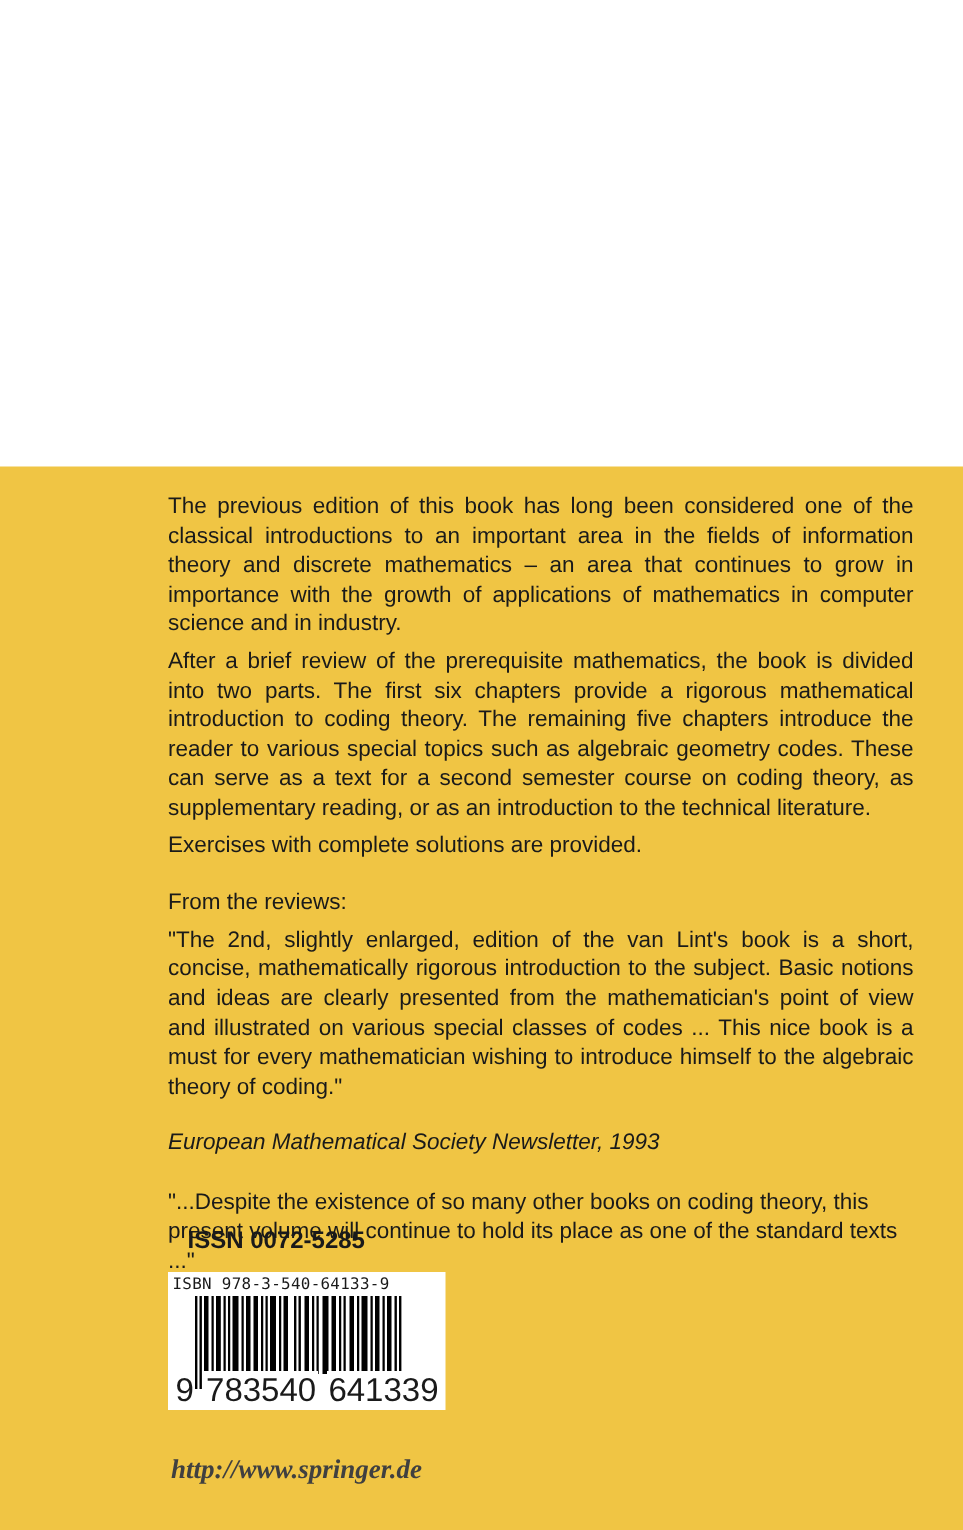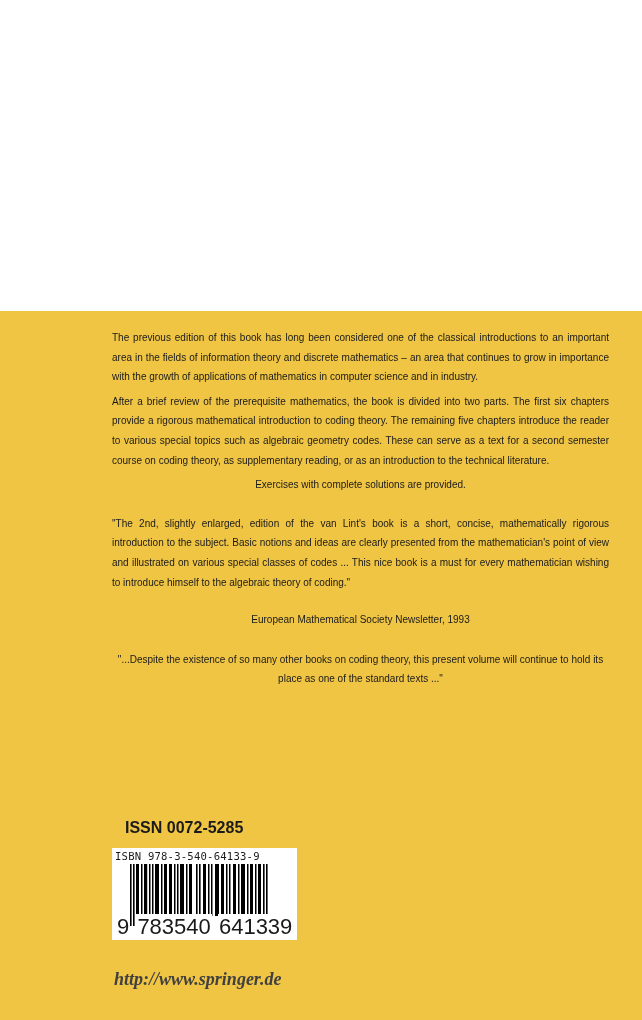--- a/index.html
+++ b/index.html
@@ -9,27 +9,27 @@
     font-family: "Liberation Sans", sans-serif;
     color: #1a1a1a;
   }
   .top-blank { position: absolute; left: 0; top: 0; width: 642px; height: 311px; background: #ffffff; }
   .cover {
     position: absolute; left: 0; top: 311px; width: 642px; height: 709px;
     background: #f0c544;
   }
   .text-block {
     position: absolute; left: 112px; top: 17px; width: 497px;
-    font-size: 10px; line-height: 19.6px;
+    font-size: 15px; line-height: 19.6px;
   }
   .para { margin: 0 0 5px 0; text-align: justify; }
-  .para.left { text-align: center; }
+  .para.left { text-align: left; }
   .gap { height: 14px; }
   .attribution {
-    text-align: center; margin: 18px 0 0 0;
+    font-style: italic; text-align: left; margin: 18px 0 0 0;
   }
   .gap2 { height: 20px; }
   .issn {
     position: absolute; left: 125px; top: 508px;
     font-size: 16px; font-weight: bold;
   }
   .barcode-box {
     position: absolute; left: 112px; top: 537px; width: 166px; height: 92px;
     background: #ffffff;
     padding-left: 19px;
@@ -58,20 +58,21 @@
 <body>
 
 <div class="top-blank"></div>
 
 <div class="cover">
   <div class="text-block">
     <p class="para">The previous edition of this book has long been considered one of the classical introductions to an important area in the fields of information theory and discrete mathematics – an area that continues to grow in importance with the growth of applications of mathematics in computer science and in industry.</p>
     <p class="para">After a brief review of the prerequisite mathematics, the book is divided into two parts. The first six chapters provide a rigorous mathematical introduction to coding theory. The remaining five chapters introduce the reader to various special topics such as algebraic geometry codes. These can serve as a text for a second semester course on coding theory, as supplementary reading, or as an introduction to the technical literature.</p>
     <p class="para left">Exercises with complete solutions are provided.</p>
     <div class="gap"></div>
+    <p class="para left">From the reviews:</p>
     <p class="para">"The 2nd, slightly enlarged, edition of the van Lint's book is a short, concise, mathematically rigorous introduction to the subject. Basic notions and ideas are clearly presented from the mathematician's point of view and illustrated on various special classes of codes ... This nice book is a must for every mathematician wishing to introduce himself to the algebraic theory of coding."</p>
     <p class="attribution">European Mathematical Society Newsletter, 1993</p>
     <div class="gap2"></div>
     <p class="para left">"...Despite the existence of so many other books on coding theory, this present volume will continue to hold its place as one of the standard texts ..."</p>
   </div>
 
   <div class="issn">ISSN 0072-5285</div>
 
   <div class="barcode-box">
     <div class="isbn-text">ISBN 978-3-540-64133-9</div>

